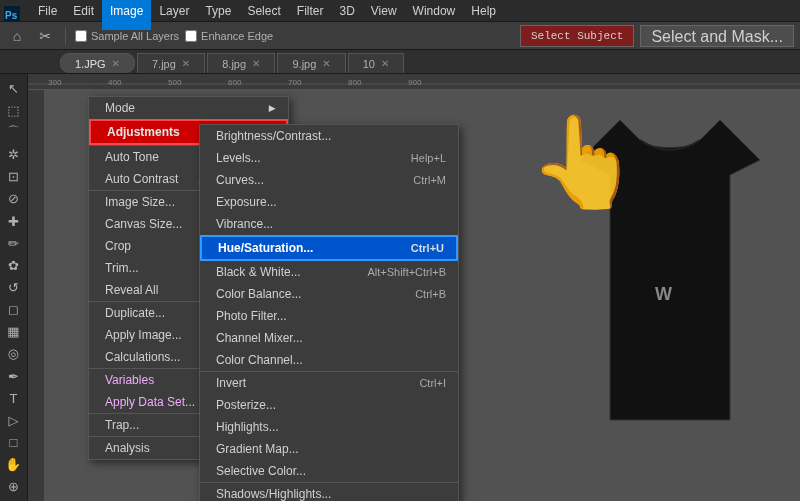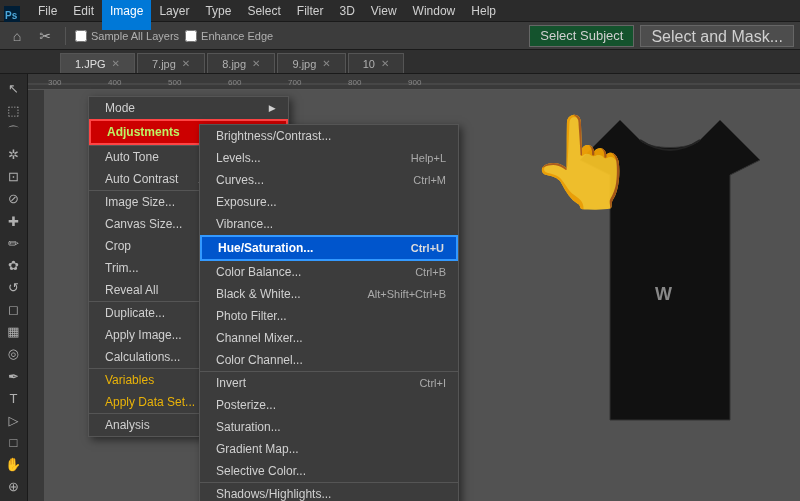--- a/index.html
+++ b/index.html
@@ -75,27 +75,28 @@
     }
     .checkbox-label {
       display: flex;
       align-items: center;
       gap: 4px;
       font-size: 11px;
       color: #b0b0b0;
     }
     .checkbox-label input { width: 12px; height: 12px; }
     .btn-select-subject {
-      background: #14532d;
+      background: #7f1d1d;
       border: 1px solid #666;
       color: #d0d0d0;
       padding: 2px 10px;
-      font-size: 13px;
+      font-size: 11px;
       cursor: pointer;
       height: 22px;
+      font-family: Liberation Mono, monospace;
     }
     .btn-select-mask {
       background: #4d4d4d;
       border: 1px solid #666;
       color: #d0d0d0;
       padding: 2px 10px;
       font-size: 16px;
       cursor: pointer;
       height: 22px;
     }
@@ -121,20 +122,21 @@
       border-bottom: none;
       cursor: pointer;
       margin-right: 2px;
       height: 20px;
       display: flex;
       align-items: center;
     }
     .tab.active {
       background: #4a4a4a;
       color: #e0e0e0;
+      border-radius: 9px;
     }
     .tab-close {
       margin-left: 6px;
       font-size: 10px;
       color: #888;
     }
 
     
     .main-layout {
       display: flex;
@@ -225,40 +227,40 @@
     .dropdown-item {
       padding: 4px 12px 4px 16px;
       display: flex;
       justify-content: space-between;
       align-items: center;
       cursor: pointer;
       font-size: 12px;
       color: #d0d0d0;
       white-space: nowrap;
     }
-    .dropdown-item.disabled { color: #eab308; cursor: default; }
+    .dropdown-item.disabled { color: #f0abfc; cursor: default; }
     .dropdown-item.has-sub::after {
       content: '▶';
       font-size: 9px;
       margin-left: 10px;
     }
     .dropdown-item .shortcut {
       color: #aaa;
       font-size: 11px;
       margin-left: 20px;
     }
     .dropdown-item.separator-above {
       border-top: 1px solid #555;
       gap: 8px;
     }
 
     
     .adjustments-item {
       background: #cc0000;
-      color: #bef264;
+      color: #e5e5e5;
       font-weight: bold;
       border: 2px solid #ff4444;
     }
 
     
     .submenu {
       position: absolute;
       left: 199px;
       top: 28px;
       background: #3c3c3c;
@@ -461,20 +463,25 @@
       </div>
       <div class="menu-section">
         <div class="dropdown-item has-sub disabled">
           <span>Variables</span>
         </div>
         <div class="dropdown-item disabled">
           <span>Apply Data Set...</span>
         </div>
       </div>
       <div class="menu-section">
+        <div class="dropdown-item">
+          <span>Trap...</span>
+        </div>
+      </div>
+      <div class="menu-section">
         <div class="dropdown-item has-sub">
           <span>Analysis</span>
         </div>
       </div>
     </div>
 
     <div class="submenu">
       <div class="dropdown-item">
         <span>Brightness/Contrast...</span>
       </div>
@@ -490,45 +497,45 @@
         <span>Exposure...</span>
       </div>
       <div class="dropdown-item">
         <span>Vibrance...</span>
       </div>
       <div class="dropdown-item hue-sat-item">
         <span>Hue/Saturation...</span>
         <span class="shortcut" style="color:#ddd;">Ctrl+U</span>
       </div>
       <div class="dropdown-item">
+        <span>Black &amp; White...</span>
+        <span class="shortcut">Alt+Shift+Ctrl+B</span>
+      </div>
+      <div class="dropdown-item">
         <span>Color Balance...</span>
         <span class="shortcut">Ctrl+B</span>
-      </div>
-      <div class="dropdown-item">
-        <span>Black &amp; White...</span>
-        <span class="shortcut">Alt+Shift+Ctrl+B</span>
       </div>
       <div class="dropdown-item">
         <span>Photo Filter...</span>
       </div>
       <div class="dropdown-item">
         <span>Channel Mixer...</span>
       </div>
       <div class="dropdown-item">
         <span>Color Channel...</span>
       </div>
       <div class="dropdown-item separator-above">
         <span>Invert</span>
         <span class="shortcut">Ctrl+I</span>
       </div>
       <div class="dropdown-item">
         <span>Posterize...</span>
       </div>
       <div class="dropdown-item">
-        <span>Saturation...</span>
+        <span>Highlights...</span>
       </div>
       <div class="dropdown-item">
         <span>Gradient Map...</span>
       </div>
       <div class="dropdown-item">
         <span>Selective Color...</span>
       </div>
       <div class="dropdown-item separator-above">
         <span>Shadows/Highlights...</span>
       </div>

